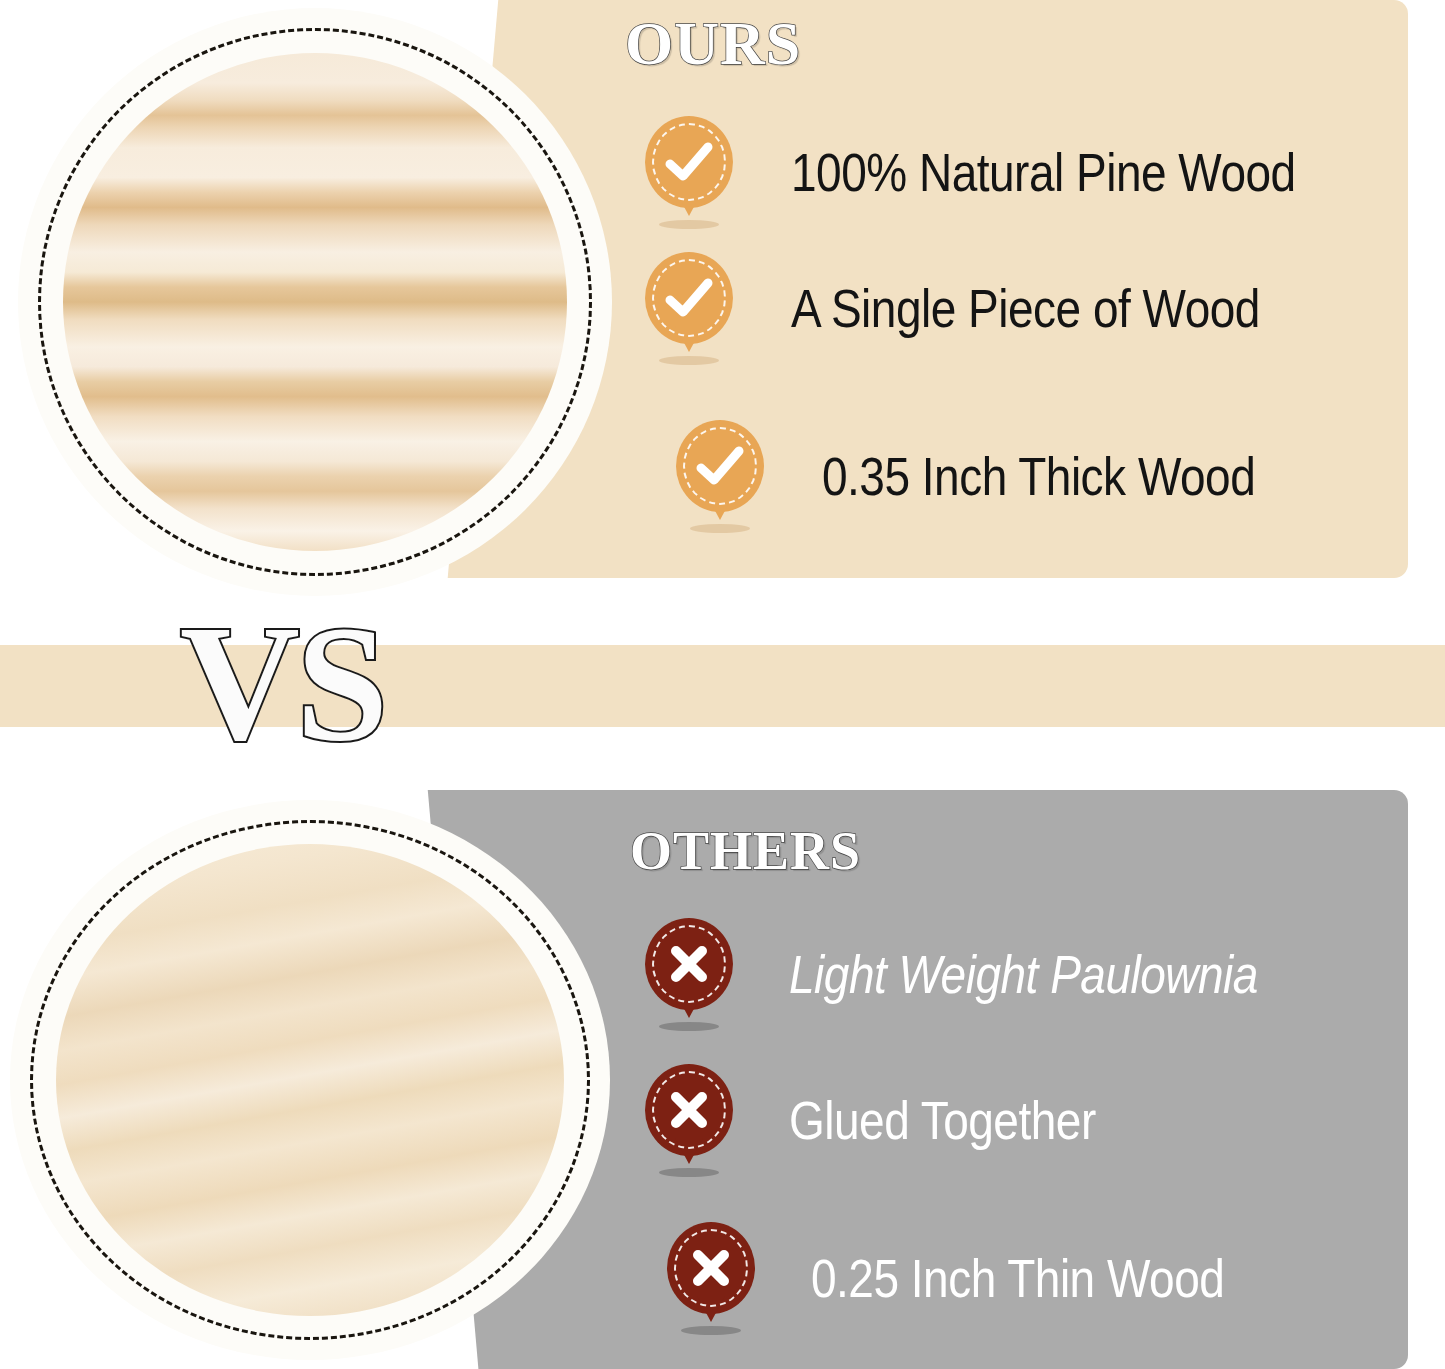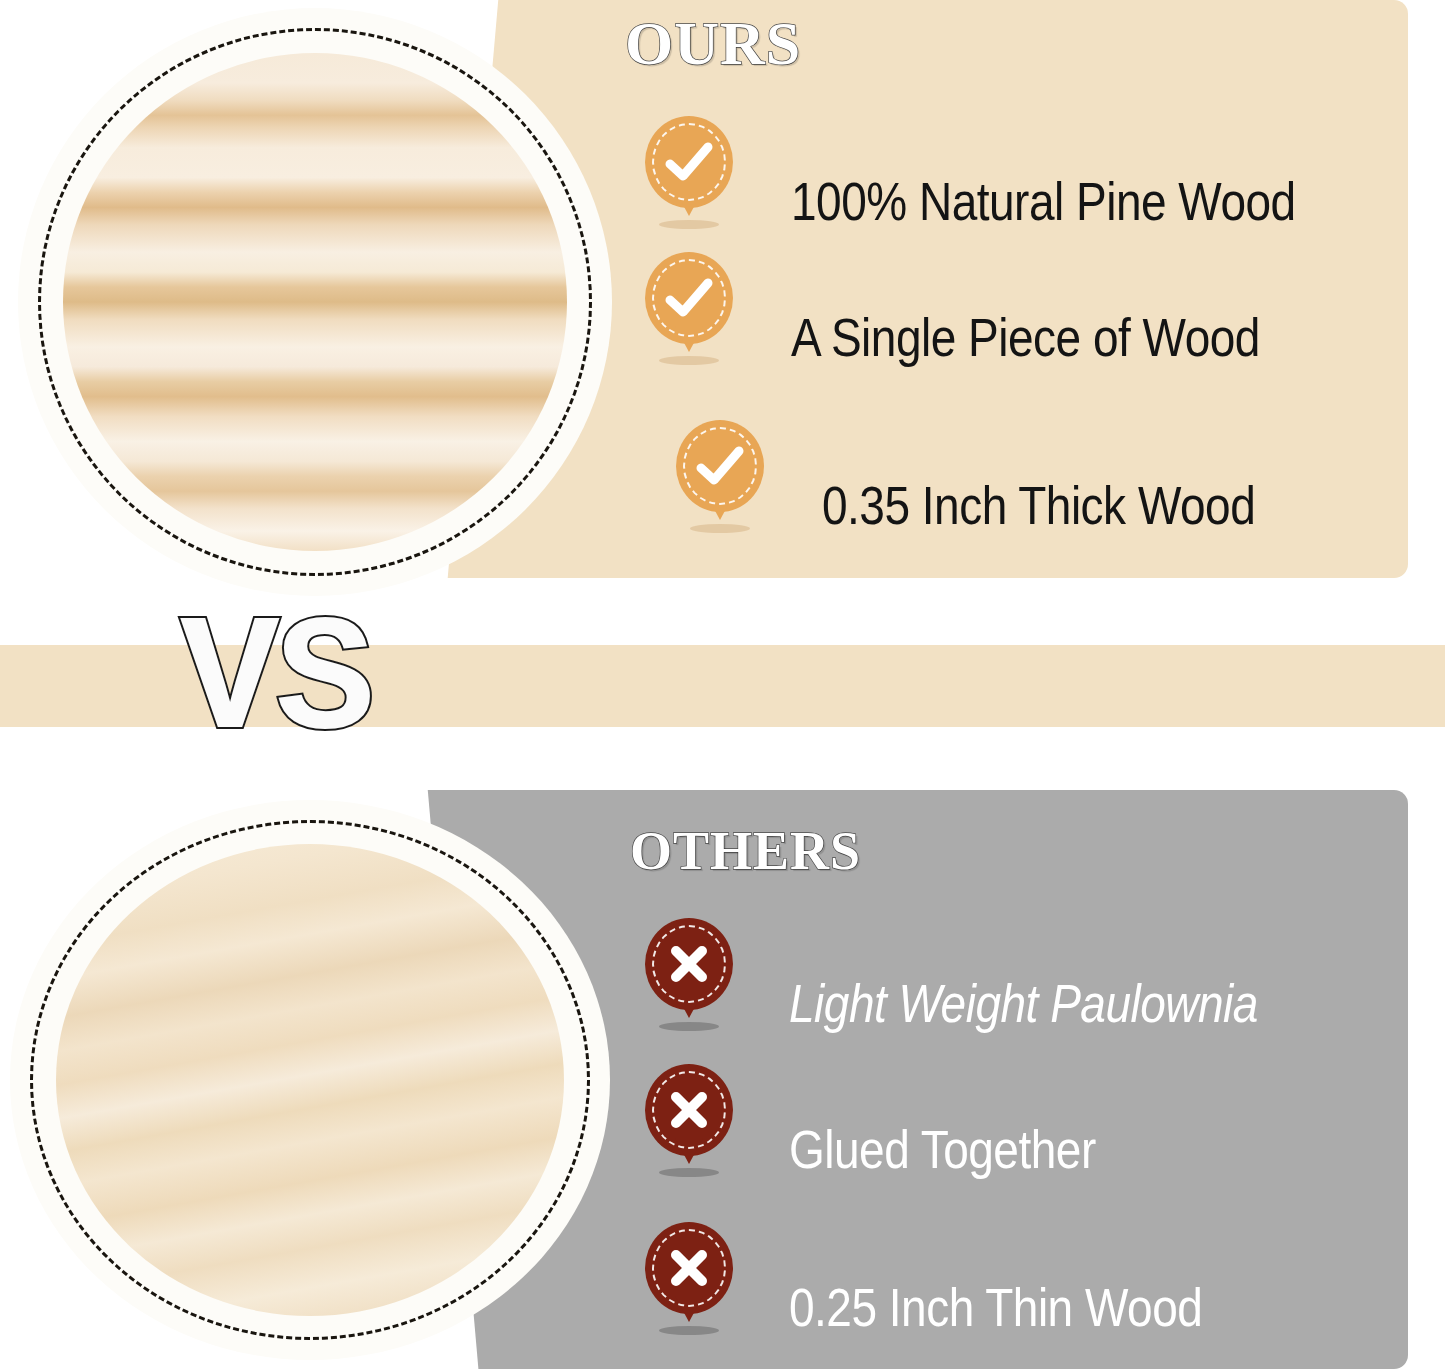--- a/index.html
+++ b/index.html
@@ -121,21 +121,21 @@
     color:#ffffff;
     letter-spacing:1px;
     -webkit-text-stroke:1.4px #4a4a4a;
     paint-order:stroke fill;
     text-shadow:2px 2px 1px rgba(0,0,0,0.16);
   }
   #ours-title{left:625px;top:8px;font-size:62px;}
   #others-title{left:630px;top:820px;font-size:54px;}
 
   
-  .feature-row{position:absolute;display:flex;align-items:flex-end;}
+  .feature-row{position:absolute;display:flex;align-items:center;}
 
   .pin{
     position:relative;width:88px;height:112px;flex:0 0 88px;
   }
   .pin-bubble{
     position:absolute;left:0;top:0;width:88px;height:92px;
     border-radius:50%;
   }
   .pin-tail{
     position:absolute;left:50%;top:74px;margin-left:-14px;
@@ -171,21 +171,21 @@
     letter-spacing:-0.5px;
     transform:scaleY(1.18);
     transform-origin:left center;
   }
   .ours-label{color:#141414;font-size:46px;margin-left:58px;}
   .others-label{color:#ffffff;font-size:46px;margin-left:56px;}
 
   
   #vs{
     position:absolute;left:180px;top:600px;
-    font-family:Liberation Mono, monospace;
+    font-family:Liberation Serif, serif;
     font-weight:700;font-size:166px;line-height:1;
     color:#fbfbfb;
     -webkit-text-stroke:4px #1a1a1a;
     paint-order:stroke fill;
     letter-spacing:-4px;
   }
 </style>
 </head>
 <body>
 
@@ -282,21 +282,21 @@
     <div class="pin-glyph">
       <svg width="50" height="50" viewBox="0 0 50 50" aria-hidden="true">
         <path d="M12 12 L38 38 M38 12 L12 38" fill="none" stroke="#ffffff" stroke-width="10" stroke-linecap="round"></path>
       </svg>
     </div>
     <div class="pin-shadow"></div>
   </div>
   <div class="feature-label others-label">Glued Together</div>
 </div>
 
-<div class="feature-row" style="left:645px;top:1222px;">
+<div class="feature-row" style="left:667px;top:1222px;">
   <div class="pin pin-no">
     <div class="pin-bubble"></div>
     <div class="pin-tail"></div>
     <div class="pin-dash"></div>
     <div class="pin-glyph">
       <svg width="50" height="50" viewBox="0 0 50 50" aria-hidden="true">
         <path d="M12 12 L38 38 M38 12 L12 38" fill="none" stroke="#ffffff" stroke-width="10" stroke-linecap="round"></path>
       </svg>
     </div>
     <div class="pin-shadow"></div>

